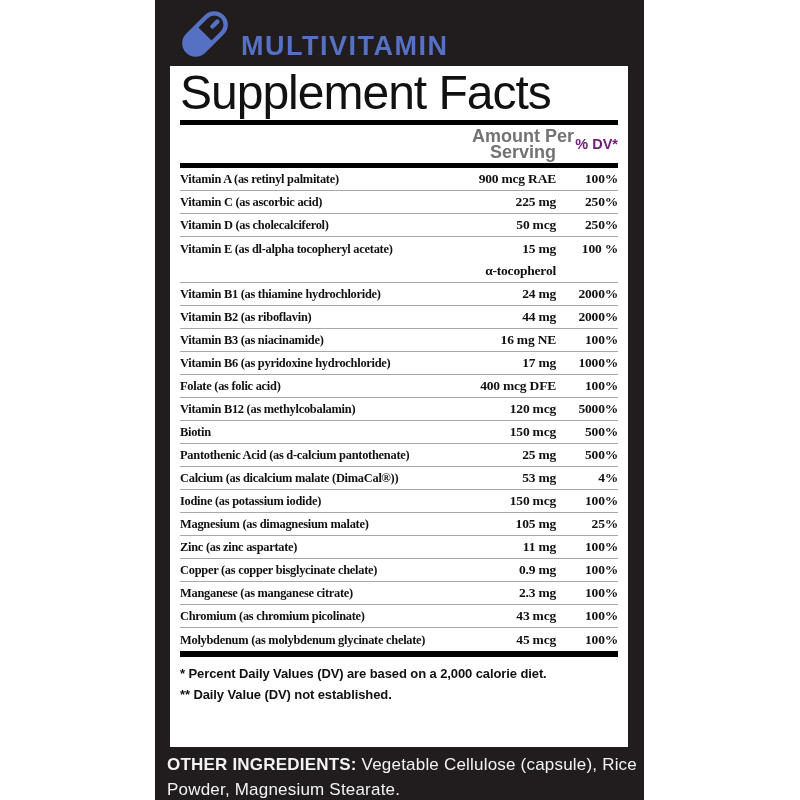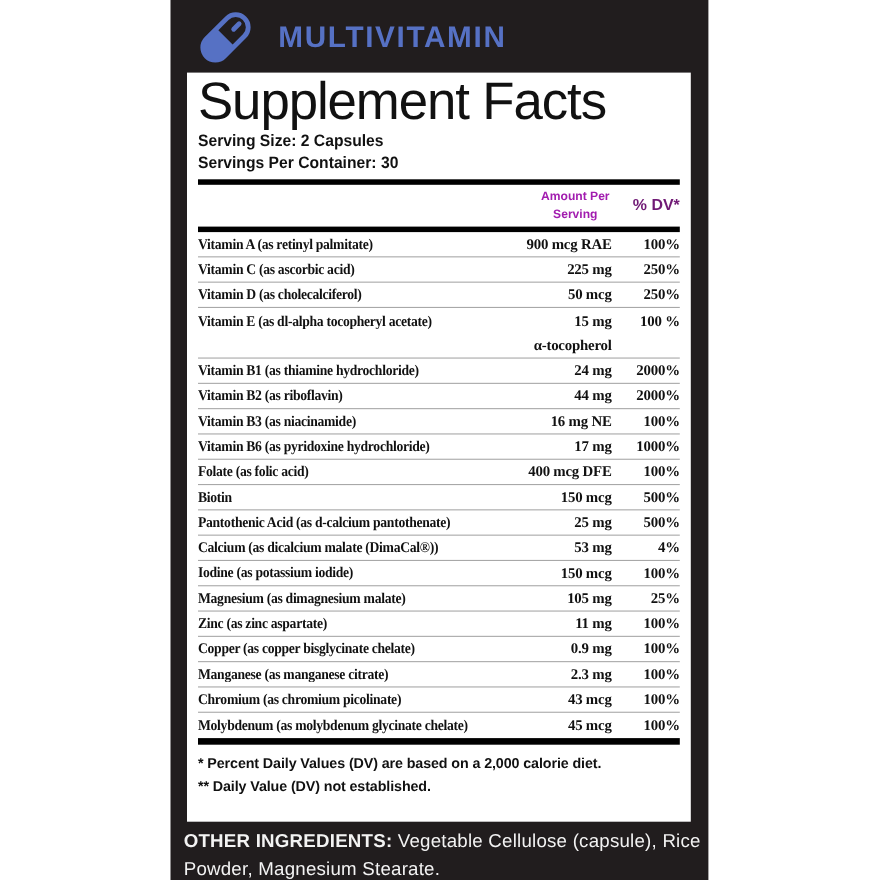--- a/index.html
+++ b/index.html
@@ -1,36 +1,36 @@
 <!DOCTYPE html>
 <html><head>
 <meta charset="utf-8">
 <style>
   * { margin:0; padding:0; box-sizing:border-box; }
   html,body { width:800px; height:800px; background:#ffffff; font-family:"Liberation Sans", sans-serif; }
   .page { position:relative; width:800px; height:800px; background:#ffffff; overflow:hidden; }
   .black-card { position:absolute; left:155px; top:0; width:489px; height:800px; background:#211d1e; }
 
   
-  .brand-row { position:absolute; top:6px; left:22px; display:flex; align-items:center; gap:20px; }
+  .brand-row { position:absolute; top:6px; left:22px; display:flex; align-items:flex-end; gap:8px; }
   .capsule-icon { width:56px; height:56px; display:block; }
   .brand-name { color:#5671c4; font-weight:700; font-size:27px; letter-spacing:1.5px; }
 
   
   .panel { position:absolute; left:15px; top:66px; width:458px; height:681px; background:#ffffff; padding:4px 10px 0 10px; }
   .sf-title { font-weight:400; font-size:48px; letter-spacing:-1px; line-height:46px; color:#111; white-space:nowrap; }
   .serving-block { margin-top:3px; }
   .serving { font-weight:700; font-size:15px; line-height:20px; color:#111; transform:scaleX(0.95); transform-origin:left center; white-space:nowrap; }
   .bar { background:#000; width:100%; }
   .bar-1 { margin-top:4px; height:5px; }
   .bar-2 { height:5px; }
   .bar-3 { height:6px; }
 
   .col-header { position:relative; height:38px; }
-  .amount-head { position:absolute; left:280px; width:126px; top:3px; text-align:center; font-weight:700; font-size:11px; line-height:16px; color:#a21caf; }
+  .amount-head { position:absolute; left:280px; width:126px; top:3px; text-align:center; font-weight:700; font-size:18px; line-height:16px; color:#737373; }
   .dv-head { position:absolute; right:0; top:50%; transform:translateY(-50%); font-weight:700; font-size:14.5px; color:#701a75; white-space:nowrap; }
 
   .rows { width:100%;font-family:Liberation Serif, serif; }
   .row { display:grid; grid-template-columns:1fr 114px 62px; align-items:center; height:23px; border-bottom:1px solid #a8a8a8; color:#111; }
   .row:last-child { border-bottom:none; }
   .row .name { min-width:0; white-space:nowrap; overflow:visible; font-weight:700; font-size:13.5px; letter-spacing:-0.3px; transform:scaleX(0.92); transform-origin:left center; }
   .row .amt { text-align:right; font-weight:700; font-size:13.5px; letter-spacing:-0.2px; white-space:nowrap; }
   .row .dv { text-align:right; font-weight:700; font-size:13.5px; letter-spacing:-0.2px; white-space:nowrap; }
   .row.no-border { border-bottom:none; }
   .row.sub .name { visibility:hidden; }
@@ -53,24 +53,20 @@
           <path d="M19 32 h26 v15 a13 13 0 0 1 -26 0 z" fill="#5671c4"></path>
           <line x1="32" y1="12" x2="32" y2="20" stroke="#5671c4" stroke-width="5" stroke-linecap="round"></line>
         </g>
       </svg>
       <span class="brand-name">MULTIVITAMIN</span>
     </div>
 
     <div class="panel">
       <div class="sf-title">Supplement Facts</div>
 
-      <div class="serving-block">
-        <div class="serving">Serving Size: 2 Capsules</div>
-        <div class="serving">Servings Per Container: 30</div>
-      </div>
 
       <div class="bar bar-1"></div>
 
       <div class="col-header">
         <div class="amount-head">
           <span>Amount Per</span><br>
           <span>Serving</span>
         </div>
         <div class="dv-head">% DV*</div>
       </div>
@@ -131,20 +127,25 @@
     <span class="amt">17 mg</span>
     <span class="dv">1000%</span>
   </div>
 
   <div class="row">
     <span class="name">Folate (as folic acid)</span>
     <span class="amt">400 mcg DFE</span>
     <span class="dv">100%</span>
   </div>
 
+  <div class="row">
+    <span class="name">Vitamin B12 (as methylcobalamin)</span>
+    <span class="amt">120 mcg</span>
+    <span class="dv">5000%</span>
+  </div>
 
   <div class="row">
     <span class="name">Biotin</span>
     <span class="amt">150 mcg</span>
     <span class="dv">500%</span>
   </div>
 
   <div class="row">
     <span class="name">Pantothenic Acid (as d-calcium pantothenate)</span>
     <span class="amt">25 mg</span>

